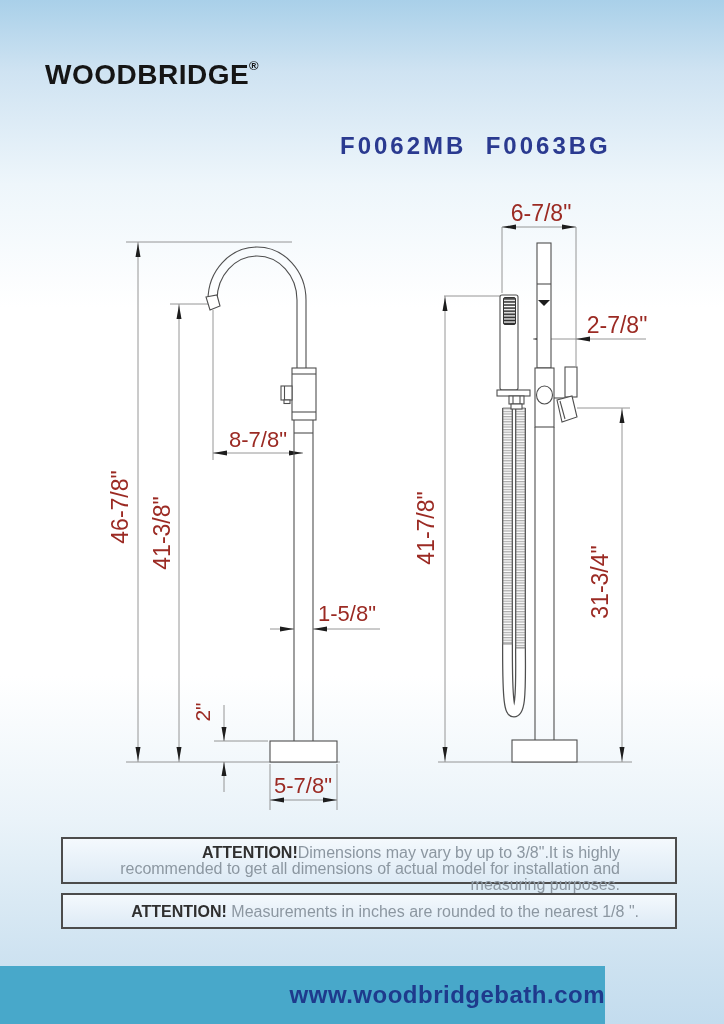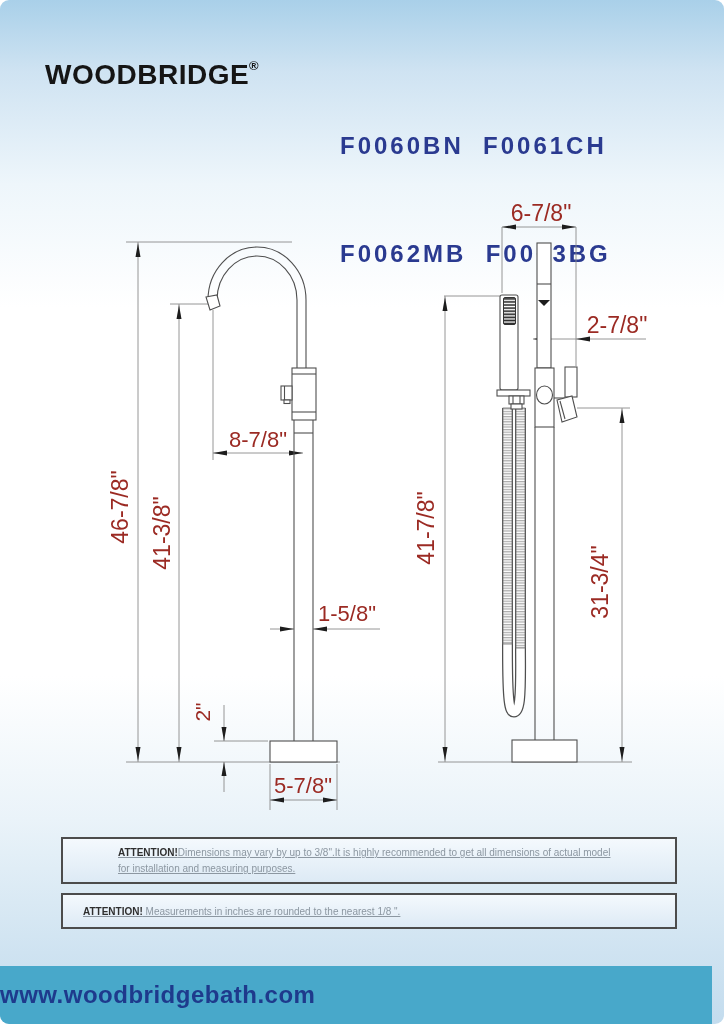--- a/index.html
+++ b/index.html
@@ -1,20 +1,19 @@
 <!DOCTYPE html>
 <html><head>
 <meta charset="utf-8">
 <style>
   html,body{margin:0;padding:0;}
   body{font-family:"Liberation Sans", sans-serif;}
   .page{
     position:relative;width:724px;height:1024px;overflow:hidden;
     background:linear-gradient(180deg,#a9d0e9 0%,#cfe3f2 7%,#eef6fb 18%,#ffffff 30%,#ffffff 66%,#eaf3f9 80%,#cfe3f1 93%,#c3dcee 100%);
-    border-radius:9px;
   }
   .hdr-brand{
     position:absolute;left:45px;top:58px;color:#151515;
     font-size:28px;font-weight:bold;letter-spacing:.5px;
   }
   .hdr-brand sup{font-size:13px;font-weight:bold;vertical-align:14px;}
   .hdr-models{
     position:absolute;left:340px;top:56px;color:#2a3a90;
     font-size:24px;font-weight:bold;letter-spacing:3px;line-height:36px;
     white-space:pre;
@@ -22,40 +21,39 @@
   svg.drawings{position:absolute;left:0;top:0;}
   svg text{fill:#9b2a23;font-family:"Liberation Sans",sans-serif;}
   .obj{stroke:#4f4f4f;stroke-width:1.1;fill:#ffffff;}
   .objline{stroke:#4f4f4f;stroke-width:1.1;fill:none;}
   .dim{stroke:#8a8a8a;stroke-width:0.9;fill:none;}
   .arr{fill:#1d1d1d;stroke:none;}
   .notice{
     position:absolute;left:61px;width:616px;box-sizing:border-box;
     border:2px solid #4c4c4c;
     background:linear-gradient(180deg,#f4f9fd 0%,#ddeaf5 100%);
-    text-align:left;color:#8c97a1;font-size:10px;line-height:16px;text-decoration:underline;
+    text-align:right;color:#8c97a1;font-size:16px;line-height:16px;
   }
   .notice-1{top:837px;height:47px;padding:6px 55px 0 55px;}
   .notice-2{top:893px;height:36px;padding:9px 36px 0 20px;}
   .notice b{color:#2f2f2f;font-weight:bold;}
   .footer{
-    position:absolute;left:0;top:966px;width:712px;height:58px;
-    background:#48a8ca;display:flex;align-items:center;justify-content:flex-start;
+    position:absolute;left:0;top:966px;width:605px;height:58px;
+    background:#48a8ca;display:flex;align-items:center;justify-content:flex-end;
   }
   .footer span{color:#1e3a8c;font-size:24px;font-weight:bold;letter-spacing:.5px;}
 </style>
 </head>
 <body>
 
 <div class="page">
 
   <div class="hdr-brand"><span>WOODBRIDGE</span><sup>®</sup></div>
 
   <div class="hdr-models">
-    <div>F0060BN  F0061CH</div>
     <div>F0062MB  F0063BG</div>
   </div>
 
   <svg class="drawings" width="724" height="1024" viewBox="0 0 724 1024">
     <defs>
       <pattern id="coil" width="6" height="2.6" patternUnits="userSpaceOnUse">
         <rect width="6" height="2.6" fill="#ffffff"></rect>
         <line x1="0" y1="0.7" x2="6" y2="0.7" stroke="#8a8a8a" stroke-width="0.9"></line>
       </pattern>
       <pattern id="spray" width="11" height="3.1" patternUnits="userSpaceOnUse">

